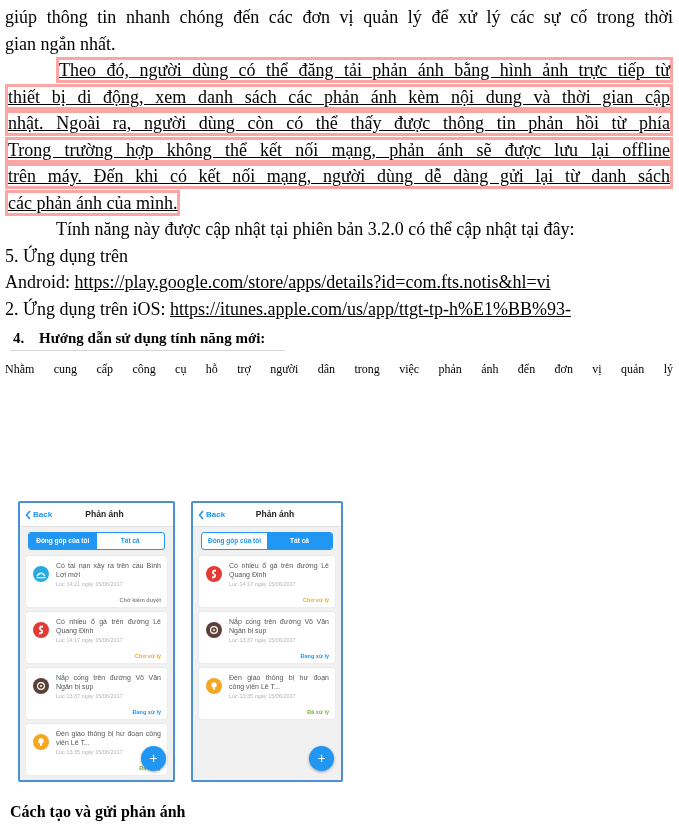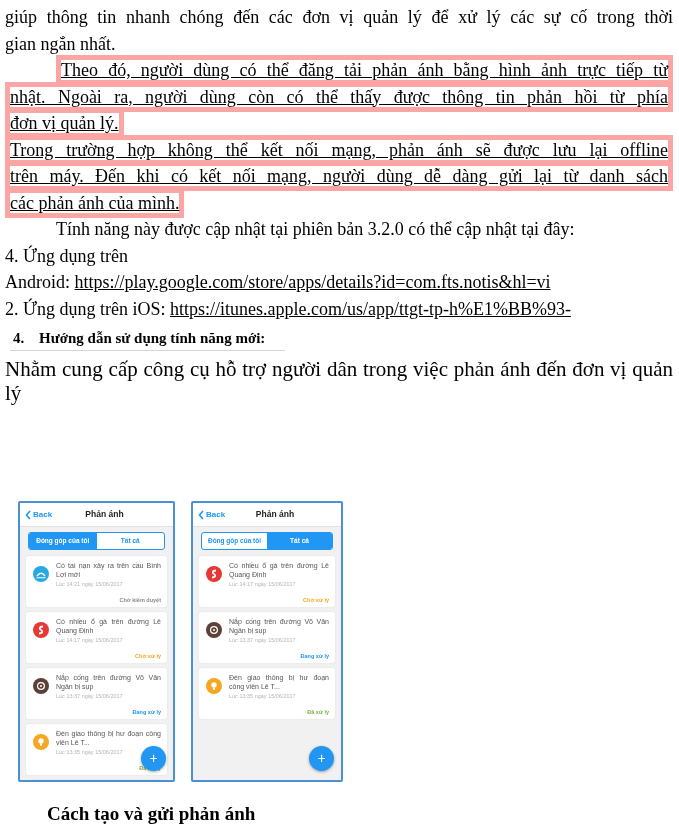--- a/index.html
+++ b/index.html
@@ -2,31 +2,31 @@
 <html><head>
 <meta charset="utf-8">
 <style>
   html,body{margin:0;padding:0;background:#fff;}
   .page{position:relative;width:679px;height:833px;background:#fff;overflow:hidden;
         font-family:"Liberation Serif", serif;color:#000;}
   .doc{padding:4px 6px 0 5px;}
   .dline{font-size:18px;line-height:26.5px;}
   .just{text-align:justify;text-align-last:justify;}
   .indent{padding-left:51px;}
-  .ins{text-decoration:underline;border:5px solid #fca5a5;
+  .ins{text-decoration:underline;border:3px solid #fca5a5;
        -webkit-box-decoration-break:clone;box-decoration-break:clone;}
   .link{text-decoration:underline;cursor:pointer;}
   .link-black{color:#000;margin-top:16px;}
   .link-blue{color:#000000;}
   .heading{margin:8px 0 0 8px;font-size:15px;font-weight:bold;}
   .hnum{display:inline-block;width:26px;}
   .hrule{width:275px;height:0;border-top:1px solid #d6d6d6;margin:3px 0 0 5px;}
   .p5{margin-top:6px;font-size:17.5px;line-height:24px;}
-  .p5 .dline{font-size:21px;line-height:24px;}
-  .footer-heading{position:absolute;left:10px;top:803px;font-size:19px;font-weight:bold;margin-left:37px;}
+  .p5 .dline{font-size:12px;line-height:24px;}
+  .footer-heading{position:absolute;left:10px;top:803px;font-size:16px;font-weight:bold;}
 
   
   .phone{position:absolute;top:501px;height:281px;border:2px solid #4a90d2;border-radius:2px;
          background:#f1f1f1;overflow:hidden;box-sizing:border-box;
          font-family:"Liberation Sans", sans-serif;}
   #phone1{left:18px;width:157px;}
   #phone2{left:191px;width:152px;}
   .pnav{position:relative;height:23px;background:#fff;border-bottom:1px solid #e2e2e2;padding-left:16px;}
   .pback{position:absolute;left:5px;top:0;height:23px;display:flex;align-items:center;
          color:#2196f3;font-size:8px;font-weight:bold;gap:2px;}
@@ -52,29 +52,29 @@
 </style>
 </head>
 <body>
 
 <div class="page">
   <div class="doc">
     <div class="dline just">giúp thông tin nhanh chóng đến các đơn vị quản lý để xử lý các sự cố trong thời</div>
     <div class="dline">gian ngắn nhất.</div>
 
     <div class="dline just indent"><span class="ins">Theo đó, người dùng có thể đăng tải phản ánh bằng hình ảnh trực tiếp từ</span></div>
+    <div class="dline just"><span class="ins">thiết bị di động, xem danh sách các phản ánh kèm nội dung và thời gian cập</span></div>
     <div class="dline just"><span class="ins">nhật. Ngoài ra, người dùng còn có thể thấy được thông tin phản hồi từ phía</span></div>
-    <div class="dline"><span class="ins">đơn vị quản lý.</span></div>
 
     <div class="dline just"><span class="ins">Trong trường hợp không thể kết nối mạng, phản ánh sẽ được lưu lại offline</span></div>
     <div class="dline just"><span class="ins">trên máy. Đến khi có kết nối mạng, người dùng dễ dàng gửi lại từ danh sách</span></div>
     <div class="dline"><span class="ins">các phản ánh của mình.</span></div>
 
     <div class="dline indent">Tính năng này được cập nhật tại phiên bản 3.2.0 có thể cập nhật tại đây:</div>
-    <div class="dline">4. Ứng dụng trên</div>
+    <div class="dline">5. Ứng dụng trên</div>
     <div class="dline"><span>Android: </span><span class="link link-black">https://play.google.com/store/apps/details?id=com.fts.notis&amp;hl=vi</span></div>
     <div class="dline"><span>2. Ứng dụng trên iOS: </span><span class="link link-blue">https://itunes.apple.com/us/app/ttgt-tp-h%E1%BB%93-</span></div>
 
     <div class="heading"><span class="hnum">4.</span><span>Hướng dẫn sử dụng tính năng mới:</span></div>
     <div class="hrule"></div>
 
     <div class="p5">
       <div class="dline just">Nhằm cung cấp công cụ hỗ trợ người dân trong việc phản ánh đến đơn vị quản lý</div>
     </div>
   </div>

